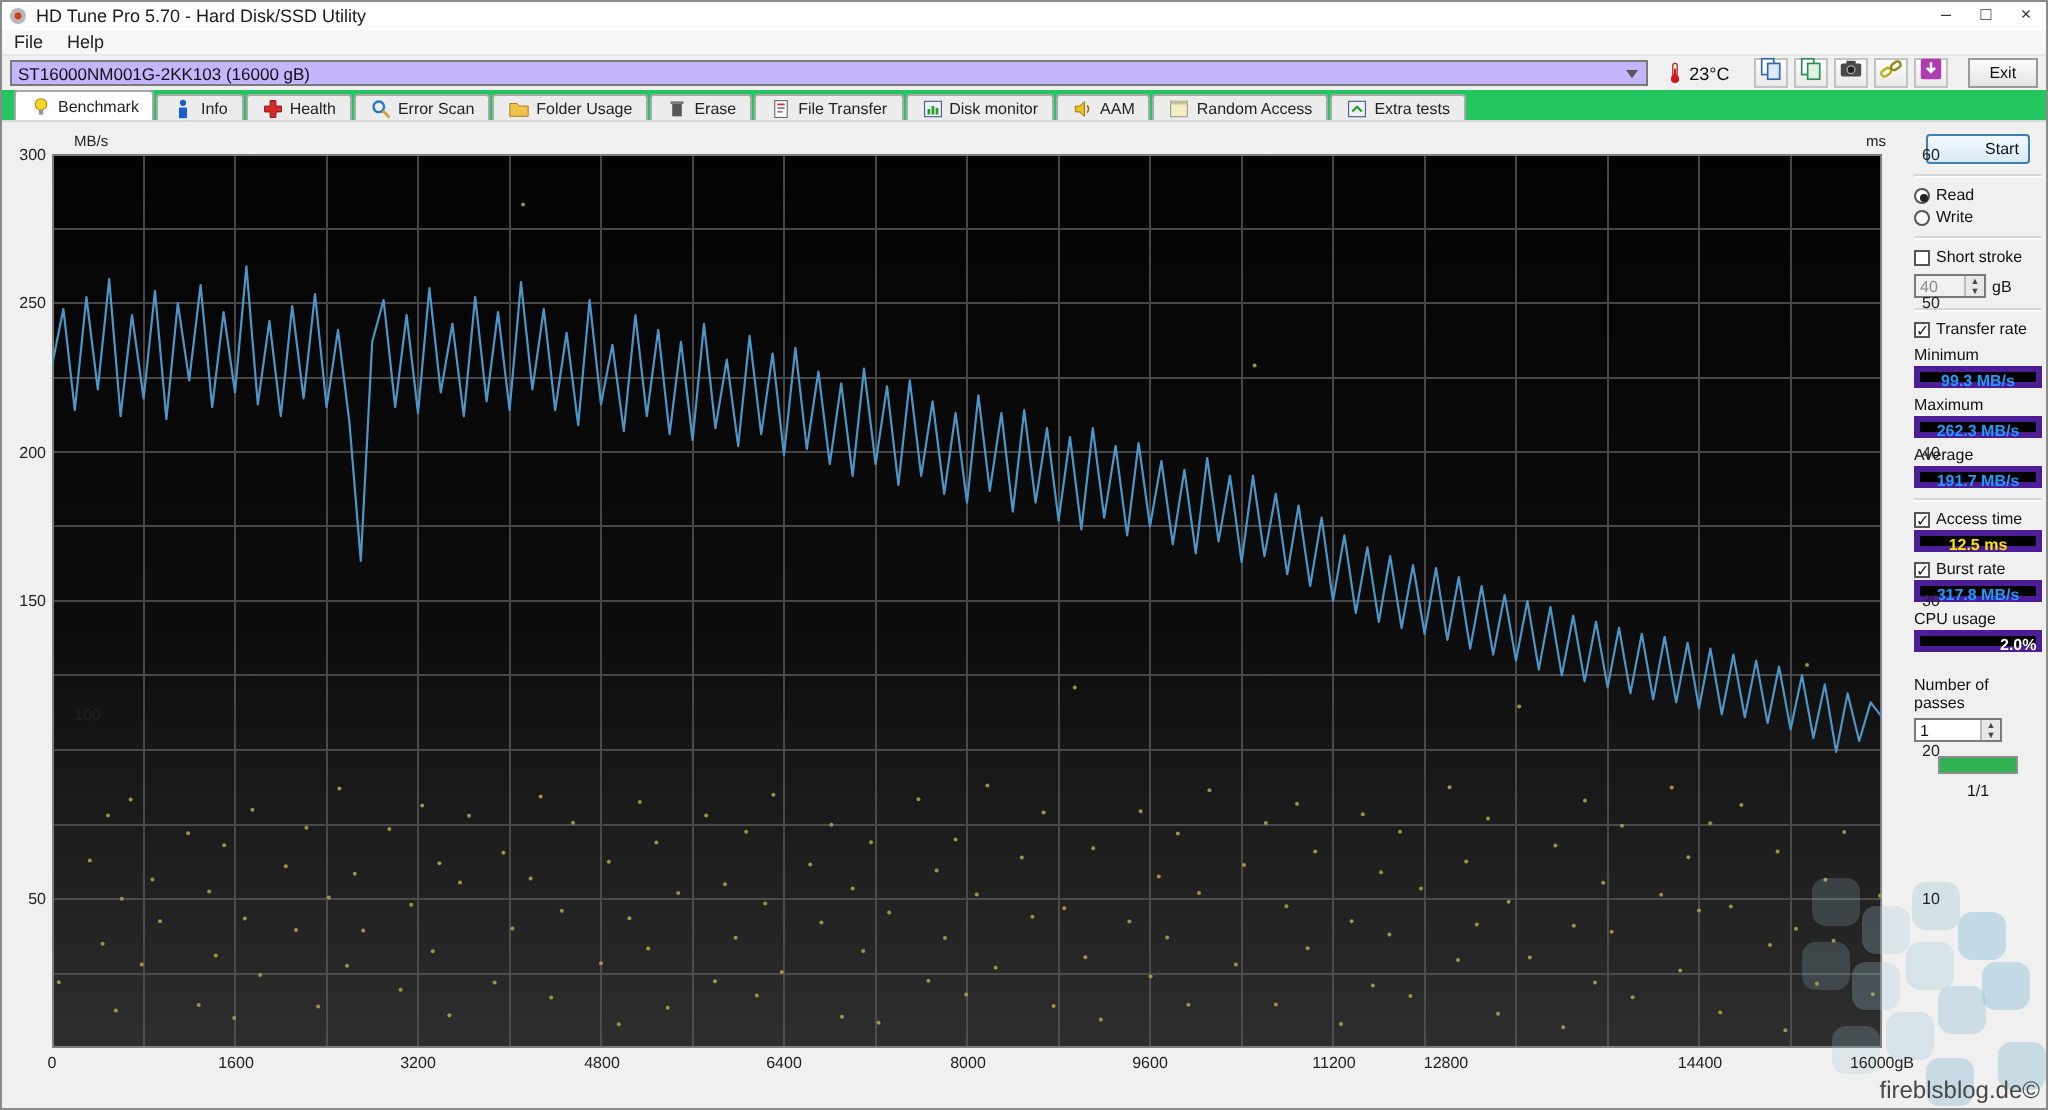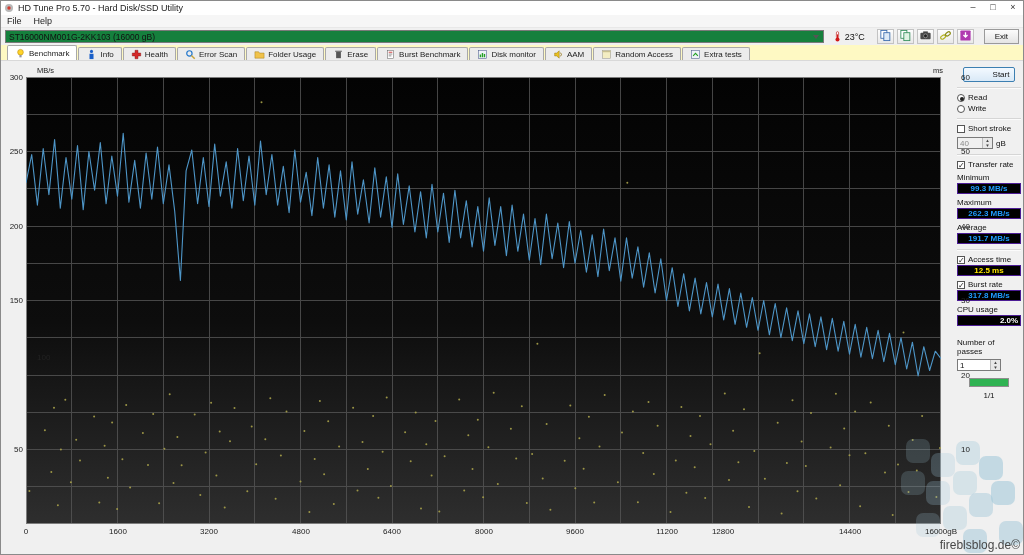--- a/index.html
+++ b/index.html
@@ -12,30 +12,30 @@
   .titlebar .appicon { width:10px; height:10px; margin-right:4px; }
   .titlebar .title { font-size:9px; color:#1a1a1a; flex:1; white-space:nowrap; }
   .winbtn { width:20px; height:14px; font-size:9px; line-height:13px; text-align:center; color:#333; }
 
   
   .menubar { height:13px; background:#f6f6f6; border-bottom:1px solid #e8e8e8; display:flex; align-items:center; padding-left:4px; flex:0 0 auto; }
   .menuitem { font-size:9px; padding:0 6px 0 2px; color:#222; margin-right:4px; }
 
   
   .toolbar { height:17px; background:#f0f0f0; display:flex; align-items:center; padding:0 4px; flex:0 0 auto; }
-  .combo { width:838px; height:13px; background:#15803d; border:1px solid #7a7a7a; display:flex; align-items:center; font-size:8.5px; padding-left:3px; position:relative; }
+  .combo { width:838px; height:13px; background:#c4b5fd; border:1px solid #7a7a7a; display:flex; align-items:center; font-size:8.5px; padding-left:3px; position:relative; }
   .combo .arrowzone { position:absolute; right:0; top:0; width:13px; height:11px; display:flex; align-items:center; justify-content:center; }
   .combo .arrow { width:0; height:0; border-left:3px solid transparent; border-right:3px solid transparent; border-top:4px solid #555; }
   .tempbox { display:flex; align-items:center; margin-left:8px; font-size:9px; gap:2px; }
   .toolbtns { display:flex; align-items:center; gap:3px; margin-left:12px; }
   .tbtn { width:17px; height:15px; border:1px solid #c3c3c3; background:linear-gradient(#fdfdfd,#e9e9e9); display:flex; align-items:center; justify-content:center; }
   .exitbtn { width:36px; height:15px; margin-left:10px; border:1px solid #9a9a9a; background:linear-gradient(#fcfcfc,#e4e4e4); font-size:8px; text-align:center; line-height:13px; }
 
   
-  .tabbar { height:16px; display:flex; align-items:flex-end; padding-left:6px; border-bottom:1px solid #d9d9d9; background:#fef9c3; flex:0 0 auto; }
+  .tabbar { height:16px; display:flex; align-items:flex-end; padding-left:6px; border-bottom:1px solid #d9d9d9; background:#22c55e; flex:0 0 auto; }
   .tab { display:flex; align-items:center; gap:3px; font-size:8px; height:13px; padding:0 7px; border:1px solid #a9a9a9; border-bottom:none; background:#ececec; margin-right:1px; border-radius:2px 2px 0 0; color:#222; white-space:nowrap; }
   .tab.active { background:#ffffff; height:15px; font-weight:normal; }
   .tab svg { width:11px; height:11px; }
 
   
   .main { position:relative; flex:1; background:#f0f0f0; }
   .plotwrap { position:absolute; left:25px; top:16px; width:915px; height:447px; }
   .axlabel { position:absolute; font-size:8px; color:#222; line-height:9px; }
   .ytick-l { left:0; width:22px; text-align:right; }
   .ytick-r { left:944px; width:20px; text-align:left;padding-left:16px; }
@@ -44,21 +44,21 @@
 
   
   .panel { position:absolute; left:956px; top:4px; width:64px; font-size:8px; color:#111; }
   .startbtn { width:52px; height:15px; margin:2px auto 0; border:1px solid #3c7fb1; background:linear-gradient(#f3f9ff,#d9e9f7); font-size:8px; text-align:center; line-height:13px; border-radius:2px;padding-left:24px; }
   .sep { border-top:1px solid #d6d6d6; border-bottom:1px solid #fbfbfb; margin:5px 0 4px; }
   .row { display:flex; align-items:center; gap:3px; margin-top:2px; }
   .rb { width:8px; height:8px; border:1px solid #555; border-radius:50%; background:#fff; position:relative; flex:0 0 auto; }
   .rb.sel::after { content:""; position:absolute; left:2px; top:2px; width:4px; height:4px; border-radius:50%; background:#222; }
   .cb { width:8px; height:8px; border:1px solid #555; background:#fff; font-size:8px; line-height:7px; text-align:center; color:#222; flex:0 0 auto; }
   .cb.checked::after { content:"✓"; }
-  .vbox { margin-top:1px; height:11px; background:#000; border:1px solid #4c1d95; font-weight:bold; font-size:8px; text-align:center; line-height:10px; }
+  .vbox { margin-top:1px; height:11px; background:#000; border:3px solid #4c1d95; font-weight:bold; font-size:8px; text-align:center; line-height:10px; }
   .vblue { color:#1e9bff; } .vyellow { color:#ffe400; } .vwhite { color:#ffffff;padding-left:40px; }
   .lbl { margin-top:4px; }
   .spinner { display:flex; width:36px; height:12px; border:1px solid #7a7a7a; background:#fff; }
   .spinner.disabled { background:#f0f0f0; color:#8a8a8a; }
   .spinner .val { flex:1; font-size:8px; padding:1px 0 0 2px; }
   .spinner .btns { width:10px; display:flex; flex-direction:column; border-left:1px solid #bbb; }
   .spinner .btns div { flex:1; font-size:4.5px; line-height:5px; text-align:center; background:#e8e8e8; color:#444; }
   .progressrow { display:flex; align-items:center; gap:4px; margin-top:7px;flex-direction:column; }
   .pbar { width:40px; height:9px; border:1px solid #8e8e8e; background:#fff; }
   .pfill { height:100%; background:#2fb352; }
@@ -193,21 +193,21 @@
       </div>
       <div class="tab">
         <span style="display:flex">
           <svg viewBox="0 0 12 12">
             <rect x="2.6" y="1.4" width="6.8" height="9.2" fill="#fff" stroke="#666" stroke-width="0.6"></rect>
             <rect x="4" y="3" width="4" height="1" fill="#cc3333"></rect>
             <rect x="4" y="5" width="4" height="1" fill="#888"></rect>
             <rect x="4" y="7" width="3" height="1" fill="#888"></rect>
           </svg>
         </span>
-        <span>Burst Benchmark</span>
+        <span>File Transfer</span>
       </div>
       <div class="tab">
         <span style="display:flex">
           <svg viewBox="0 0 12 12">
             <rect x="1.4" y="1.8" width="9.2" height="8.4" fill="#eef2f8" stroke="#4a5a8a" stroke-width="0.6"></rect>
             <rect x="3" y="6" width="1.5" height="3" fill="#22a022"></rect>
             <rect x="5.2" y="4.4" width="1.5" height="4.6" fill="#22a022"></rect>
             <rect x="7.4" y="5.4" width="1.5" height="3.6" fill="#22a022"></rect>
           </svg>
         </span>

